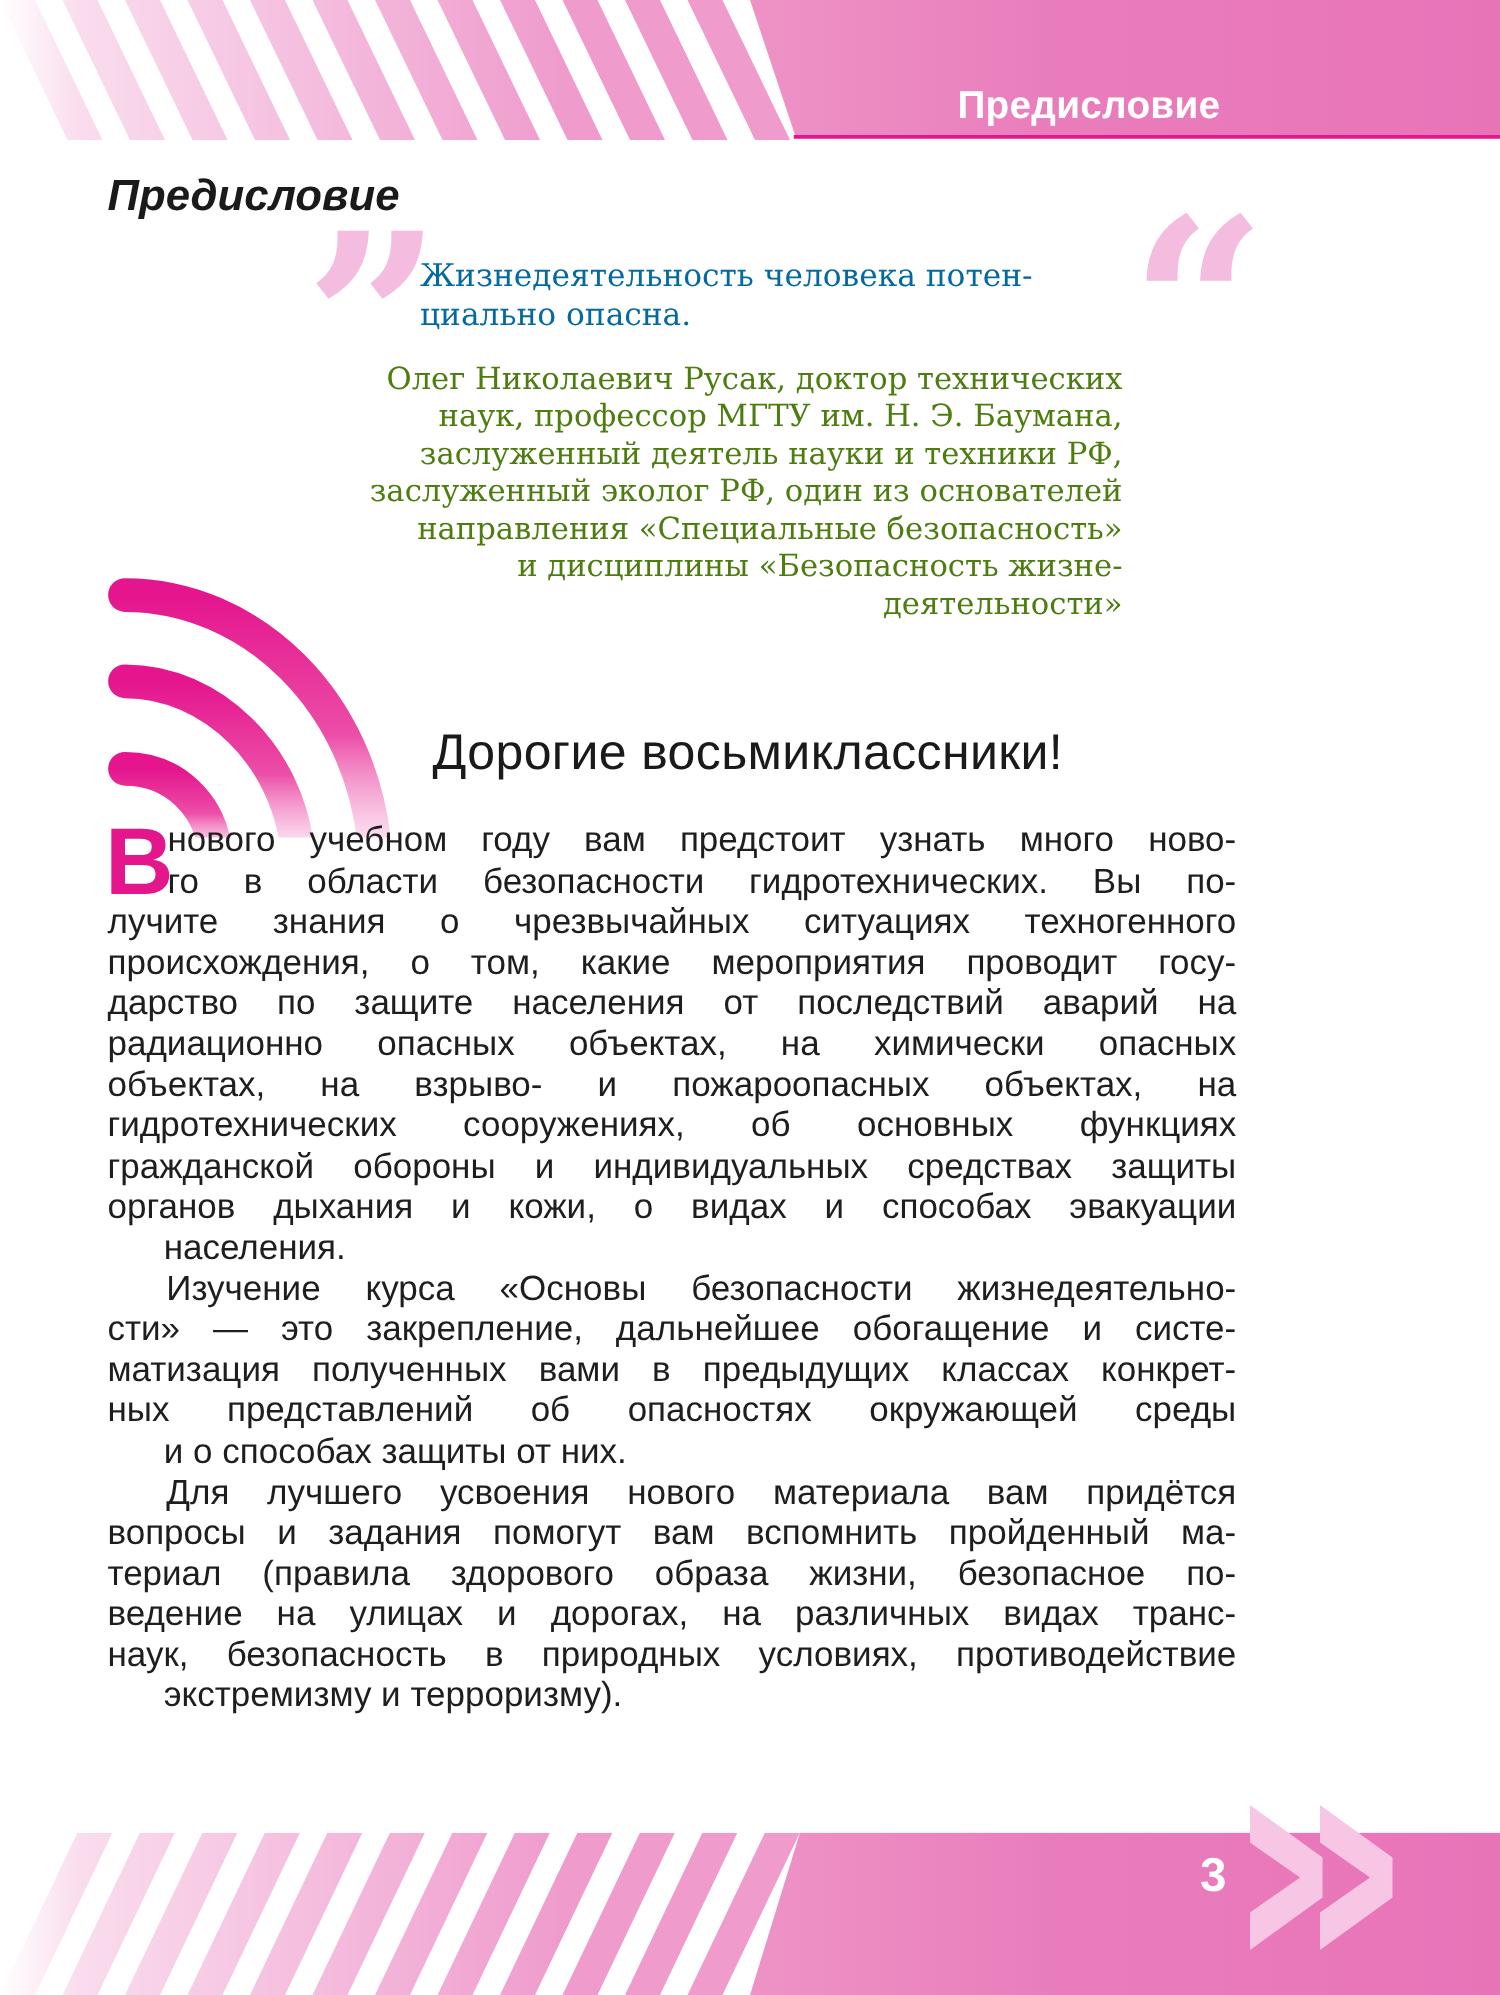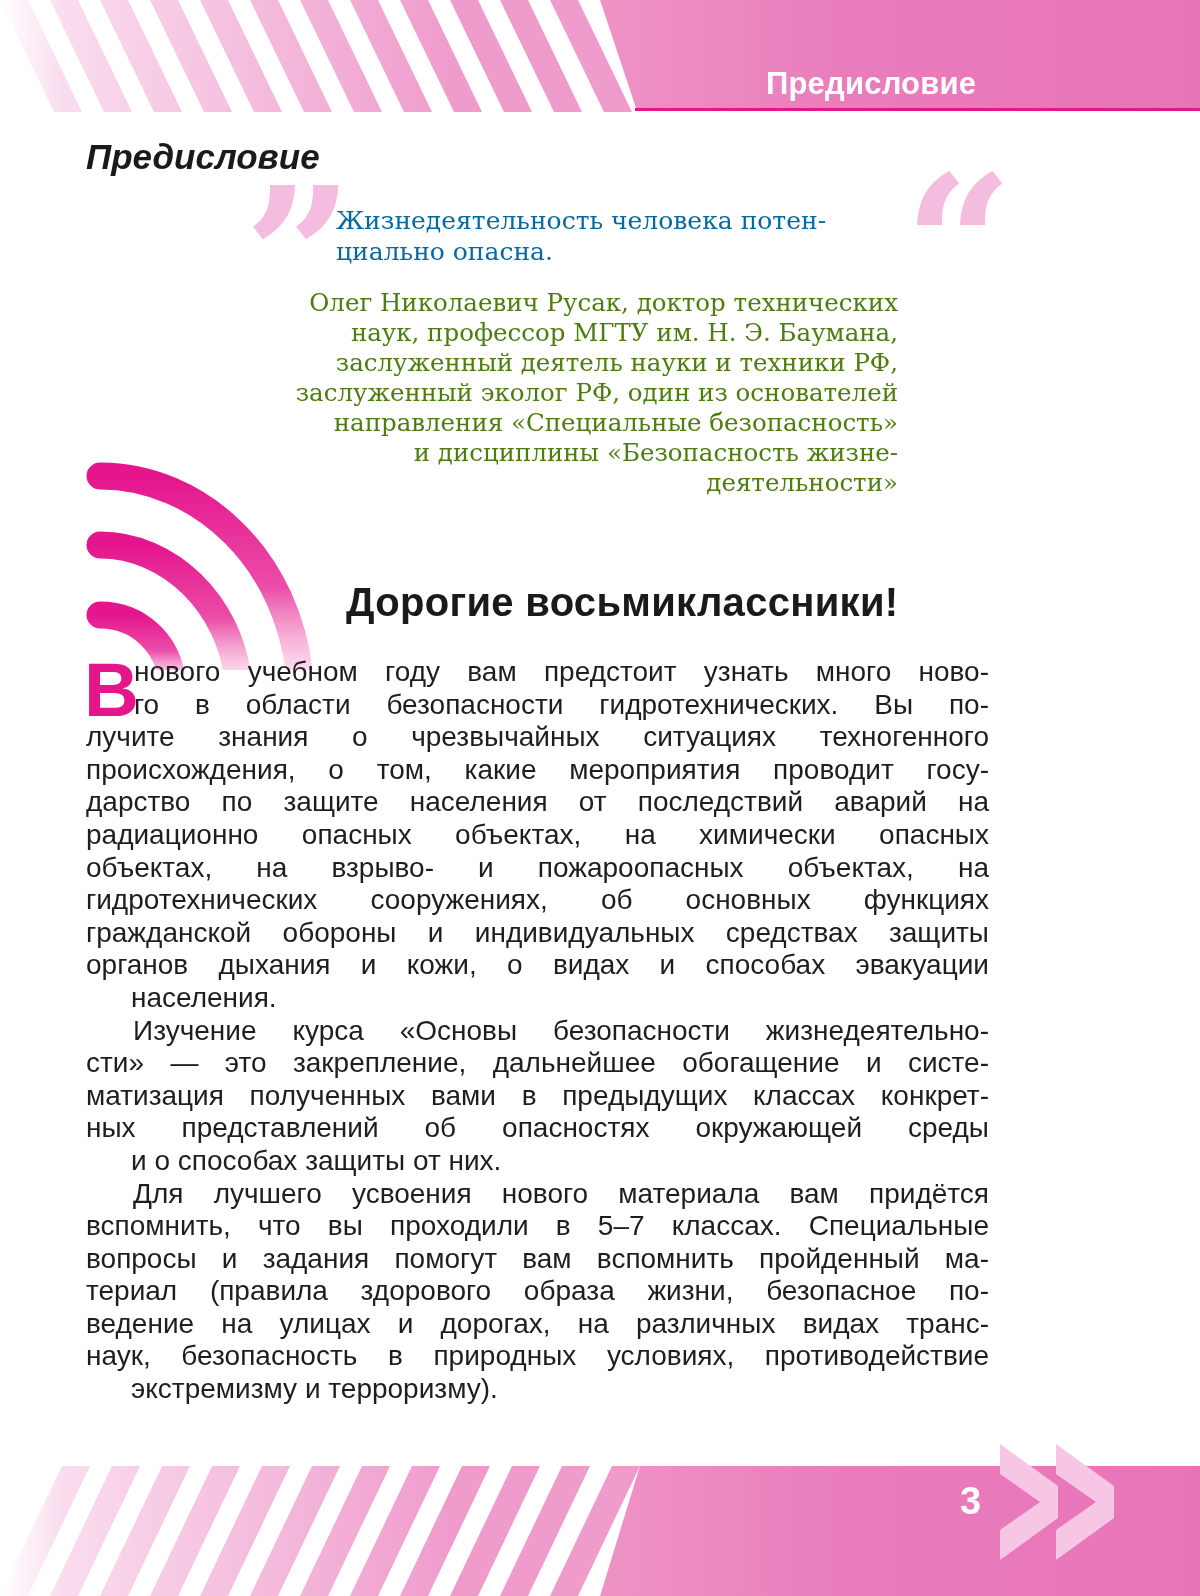--- a/index.html
+++ b/index.html
@@ -60,21 +60,21 @@
       font-size: 24.5px; line-height: 30px; color: #4d7c0f; text-align: right;
     }
     .epigraph-author div { white-space: nowrap; }
 
     
     .arcs { position: absolute; left: 0; top: 420px; width: 360px; height: 250px; }
 
     
     .greeting {
       position: absolute; left: 346px; top: 580px;
-      font-family: "Liberation Sans", sans-serif; font-weight: bold;
+      font-family: "Liberation Sans", sans-serif; font-weight: normal;
       font-size: 40px; color: #1a1a1a; letter-spacing: 0.3px;
     }
 
     
     .body {
       position: absolute; left: 86px; top: 656px; width: 903px;
       font-family: "Liberation Sans", sans-serif; font-size: 28px; line-height: 32.6px;
       color: #1e1e1e;
     }
     .line { white-space: nowrap; text-align: justify; text-align-last: justify; height: 32.6px; overflow: visible; }
@@ -186,21 +186,20 @@
   </div>
   <div>
     <div class="line indent">Изучение курса «Основы безопасности жизнедеятельно-</div>
     <div class="line">сти» — это закрепление, дальнейшее обогащение и систе-</div>
     <div class="line">матизация полученных вами в предыдущих классах конкрет-</div>
     <div class="line">ных представлений об опасностях окружающей среды</div>
     <div class="line last">и о способах защиты от них.</div>
   </div>
   <div>
     <div class="line indent">Для лучшего усвоения нового материала вам придётся</div>
-    <div class="line">вспомнить, что вы проходили в 5–7 классах. Специальные</div>
     <div class="line">вопросы и задания помогут вам вспомнить пройденный ма-</div>
     <div class="line">териал (правила здорового образа жизни, безопасное по-</div>
     <div class="line">ведение на улицах и дорогах, на различных видах транс-</div>
     <div class="line">наук, безопасность в природных условиях, противодействие</div>
     <div class="line last">экстремизму и терроризму).</div>
   </div>
 </div>
 
 <div>
   <div class="bottom-stripes">

